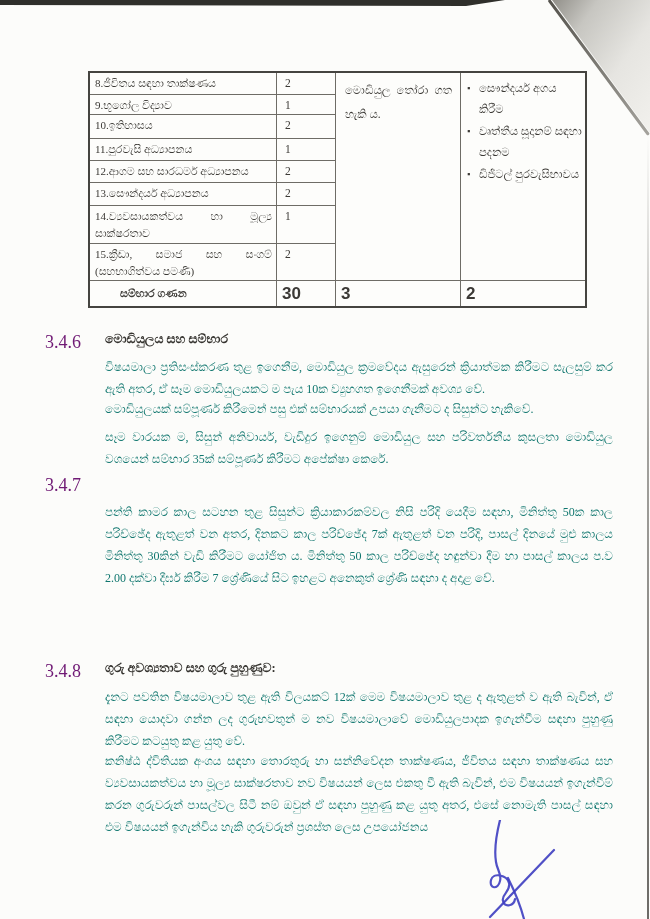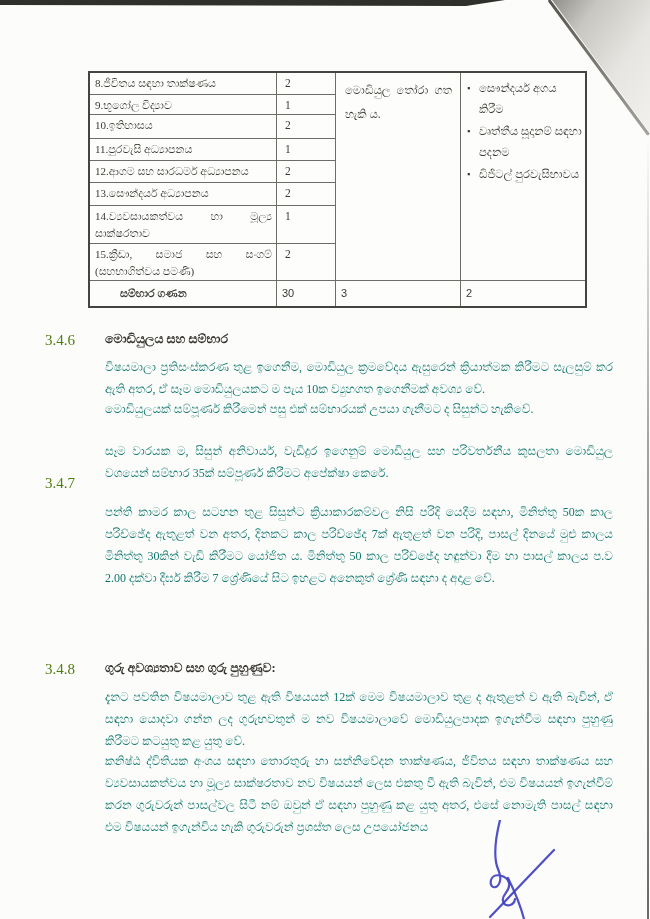--- a/index.html
+++ b/index.html
@@ -45,23 +45,23 @@
   .subj{text-align:justify;}
   .num{font-size:11.5px; padding-left:8px;}
   .note{grid-column:3; grid-row:1 / span 8; padding:5px 8px 3px 9px;
         font-size:11.5px; line-height:24px; text-align:justify;}
   .bullets{grid-column:4; grid-row:1 / span 8; padding:5px 3px 0 6px;
            font-size:11.5px; line-height:21px;}
   .bullet-item{display:flex; margin-bottom:1px;}
   .bullet-mark{width:12px; flex:0 0 12px; font-size:9px; line-height:21px;}
   .total-label{font-weight:bold; padding-top:4px;margin-left:25px;}
   .total-val{font-family:"Liberation Sans","DejaVu Sans",sans-serif;
-             font-weight:normal; font-size:11px; padding-top:4px;}
+             font-weight:bold; font-size:17px; padding-top:4px;}
   
-  .sec-num{position:absolute; left:45px; font-size:15px; color:#4d7c0f;}
+  .sec-num{position:absolute; left:45px; font-size:18px; color:#701a75;}
   .sec-title{position:absolute; left:105px; font-weight:bold; font-size:12.5px; color:#35332f;}
   .para{position:absolute; left:105px; width:508px; font-size:12px;
         line-height:22px; text-align:justify; color:#0f766e;}
   
   .sig{position:absolute; left:462px; top:820px; width:110px; height:99px; z-index:6;}
   .sig path{stroke:#3d3dc0; stroke-width:2.2; fill:none;
             stroke-linecap:round; opacity:.9;}
 </style>
 </head>
 <body>
@@ -112,28 +112,28 @@
     <div class="c no-b total-label">සම්භාර ගණන</div>
     <div class="c no-b total-val">30</div>
     <div class="c no-b total-val">3</div>
     <div class="c no-b no-r total-val">2</div>
   </div>
 
   <span class="sec-num" style="top:332px">3.4.6</span>
   <span class="sec-title" style="top:332px">මොඩියුලය සහ සම්භාර</span>
   <div class="para" style="top:356px">විෂයමාලා ප්‍රතිසංස්කරණ තුළ ඉගෙනීම, මොඩියුල ක්‍රමවේදය ඇසුරෙන්  ක්‍රියාත්මක කිරීමට සැලසුම් කර ඇති අතර, ඒ සෑම මොඩියුලයකට ම පැය 10ක ව්‍යුහගත ඉගෙනීමක් අවශ්‍ය වේ.</div>
   <div class="para" style="top:398px">මොඩියුලයක් සම්පූර්ණ කිරීමෙන් පසු එක් සම්භාරයක් උපයා ගැනීමට ද සිසුන්ට හැකිවේ.</div>
-  <div class="para" style="top:440px">සෑම වාරයක ම, සිසුන් අනිවාර්ය,  වැඩිදුර ඉගෙනුම් මොඩියුල සහ පරිවර්තනීය කුසලතා මොඩියුල වශයෙන් සම්භාර 35ක් සම්පූර්ණ කිරීමට අපේක්ෂා කෙරේ.</div>
+  <div class="para" style="top:426px">සෑම වාරයක ම, සිසුන් අනිවාර්ය,  වැඩිදුර ඉගෙනුම් මොඩියුල සහ පරිවර්තනීය කුසලතා මොඩියුල වශයෙන් සම්භාර 35ක් සම්පූර්ණ කිරීමට අපේක්ෂා කෙරේ.</div>
 
   <span class="sec-num" style="top:475px">3.4.7</span>
   <div class="para" style="top:501px">පන්ති කාමර කාල සටහන තුළ සිසුන්ට ක්‍රියාකාරකම්වල නිසි පරිදි යෙදීම සඳහා, මිනිත්තු 50ක කාල පරිච්ඡේද ඇතුළත් වන අතර, දිනකට කාල පරිච්ඡේද 7ක් ඇතුළත් වන පරිදි, පාසල් දිනයේ මුළු කාලය මිනිත්තු 30කින් වැඩි කිරීමට යෝජිත ය. මිනිත්තු 50 කාල පරිච්ඡේද හඳුන්වා දීම හා පාසල් කාලය ප.ව 2.00 දක්වා දීර්ඝ කිරීම 7 ශ්‍රේණියේ සිට ඉහළට අනෙකුත් ශ්‍රේණි සඳහා ද අදාළ වේ.</div>
 
   <span class="sec-num" style="top:661px">3.4.8</span>
   <span class="sec-title" style="top:661px">ගුරු අවශ්‍යතාව සහ ගුරු පුහුණුව:</span>
-  <div class="para" style="top:686px">දැනට පවතින විෂයමාලාව තුළ ඇති විෂයයන් 12ක් මෙම විෂයමාලාව තුළ ද ඇතුළත් ව ඇති බැවින්, ඒ සඳහා යොදවා ගන්න ලද ගුරුභවතුන් ම නව විෂයමාලාවේ මොඩියුලපාදක ඉගැන්වීම සඳහා පුහුණු කිරීමට කටයුතු කළ යුතු වේ.</div>
+  <div class="para" style="top:686px">දැනට පවතින විෂයමාලාව තුළ ඇති විලයකට් 12ක් මෙම විෂයමාලාව තුළ ද ඇතුළත් ව ඇති බැවින්, ඒ සඳහා යොදවා ගන්න ලද ගුරුභවතුන් ම නව විෂයමාලාවේ මොඩියුලපාදක ඉගැන්වීම සඳහා පුහුණු කිරීමට කටයුතු කළ යුතු වේ.</div>
   <div class="para" style="top:750px">කනිෂ්ඨ ද්විතියක අංශය සඳහා තොරතුරු හා සන්නිවේදන තාක්ෂණය, ජීවිතය සඳහා තාක්ෂණය සහ ව්‍යවසායකත්වය හා මූල්‍ය සාක්ෂරතාව නව විෂයයන් ලෙස එකතු වී ඇති බැවින්, එම විෂයයන් ඉගැන්වීම් කරන ගුරුවරුන් පාසල්වල සිටී නම් ඔවුන් ඒ සඳහා පුහුණු කළ යුතු අතර, එසේ නොමැති පාසල් සඳහා එම විෂයයන් ඉගැන්විය හැකි ගුරුවරුන් ප්‍රශස්ත ලෙස උපයෝජනය</div>
 
   <svg class="sig" viewBox="0 0 110 99">
     <path d="M38 0 C34 16 32 30 34 42 C35 50 40 54 38 61 C36 70 27 69 29 60 C31 52 45 55 47 63 C49 72 39 74 41 81 C43 88 52 86 53 79"></path>
     <path d="M92 30 L28 97"></path>
     <path d="M46 58 C52 70 58 84 62 99"></path>
   </svg>
 
 </div>
 

